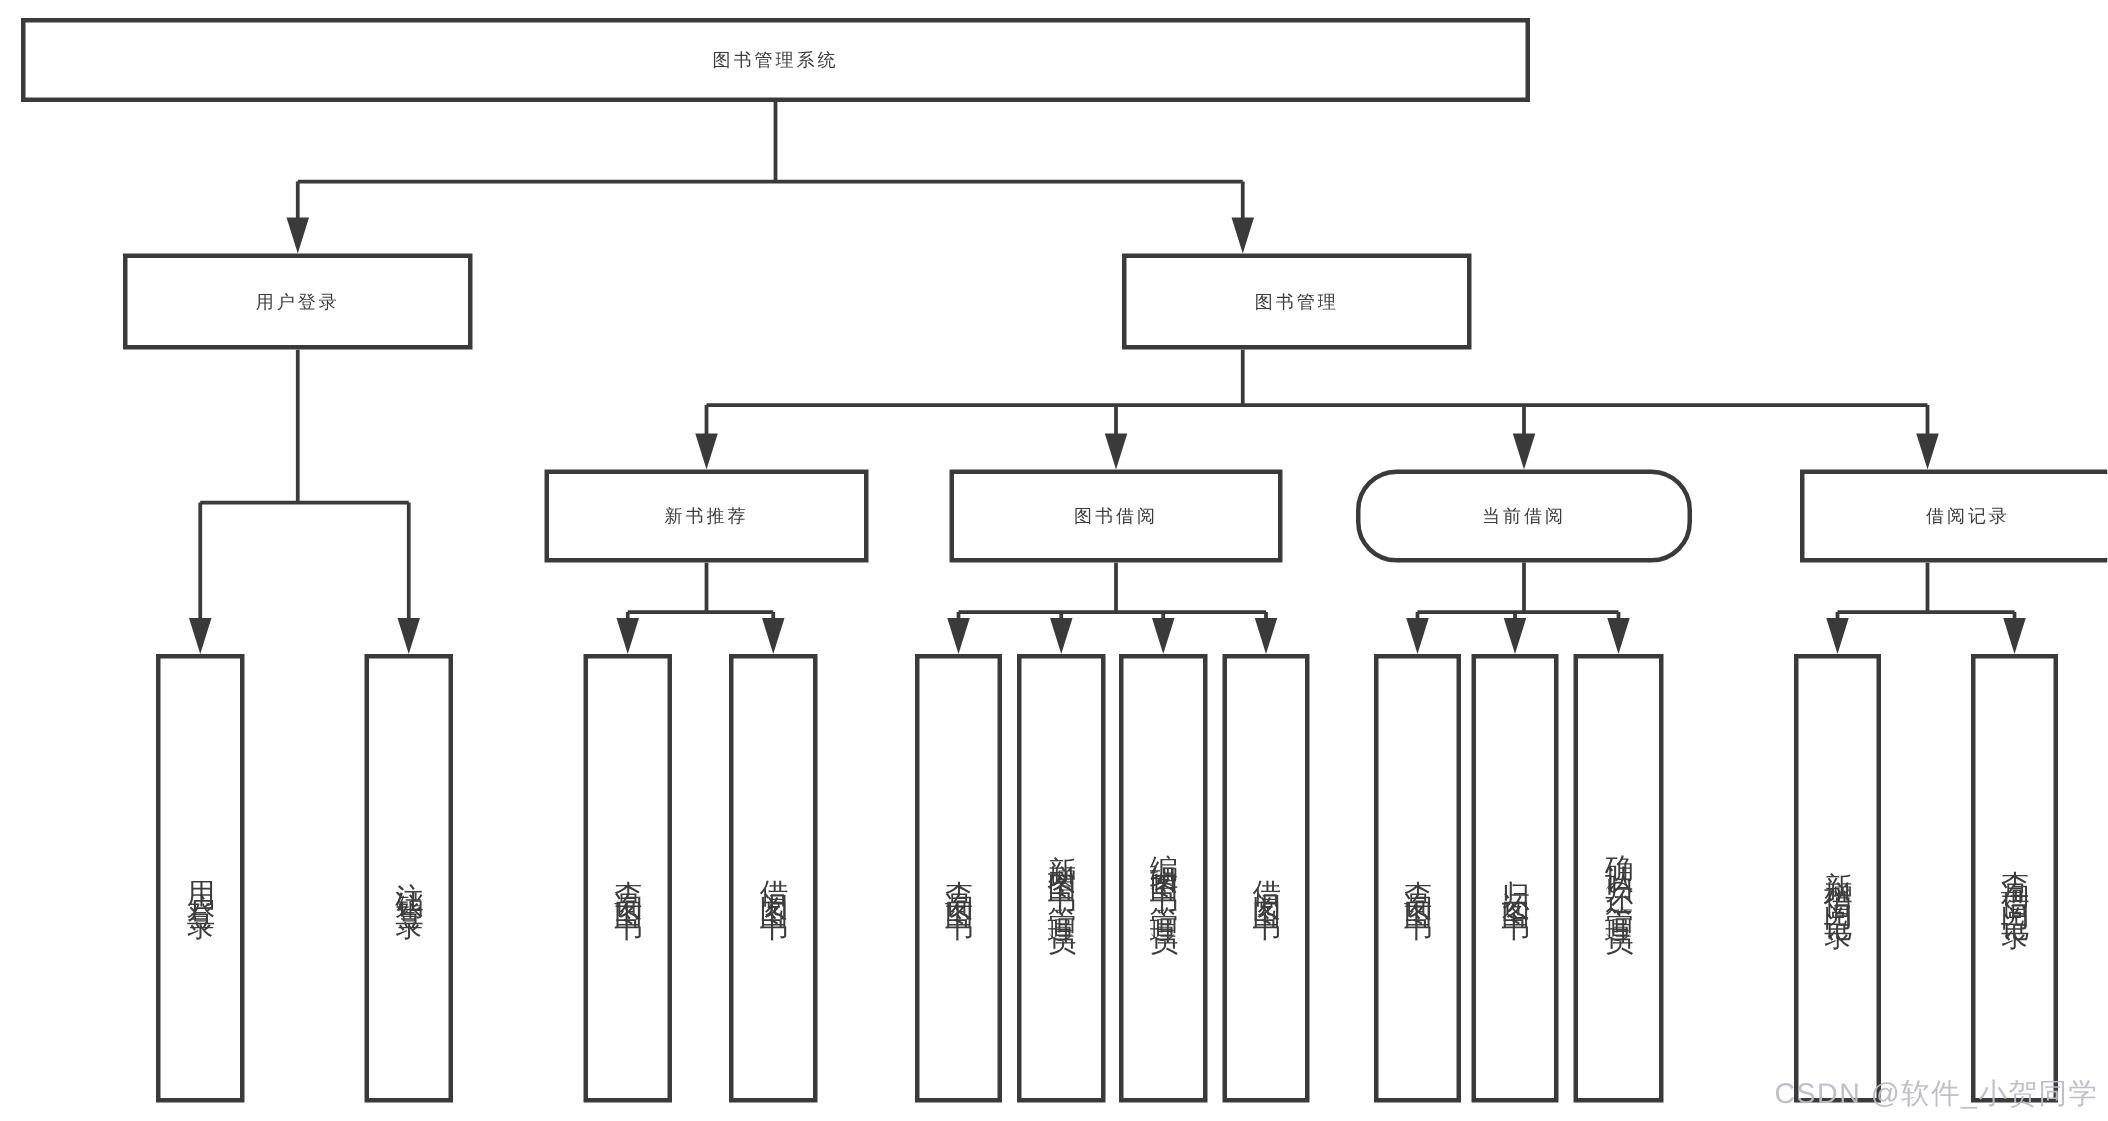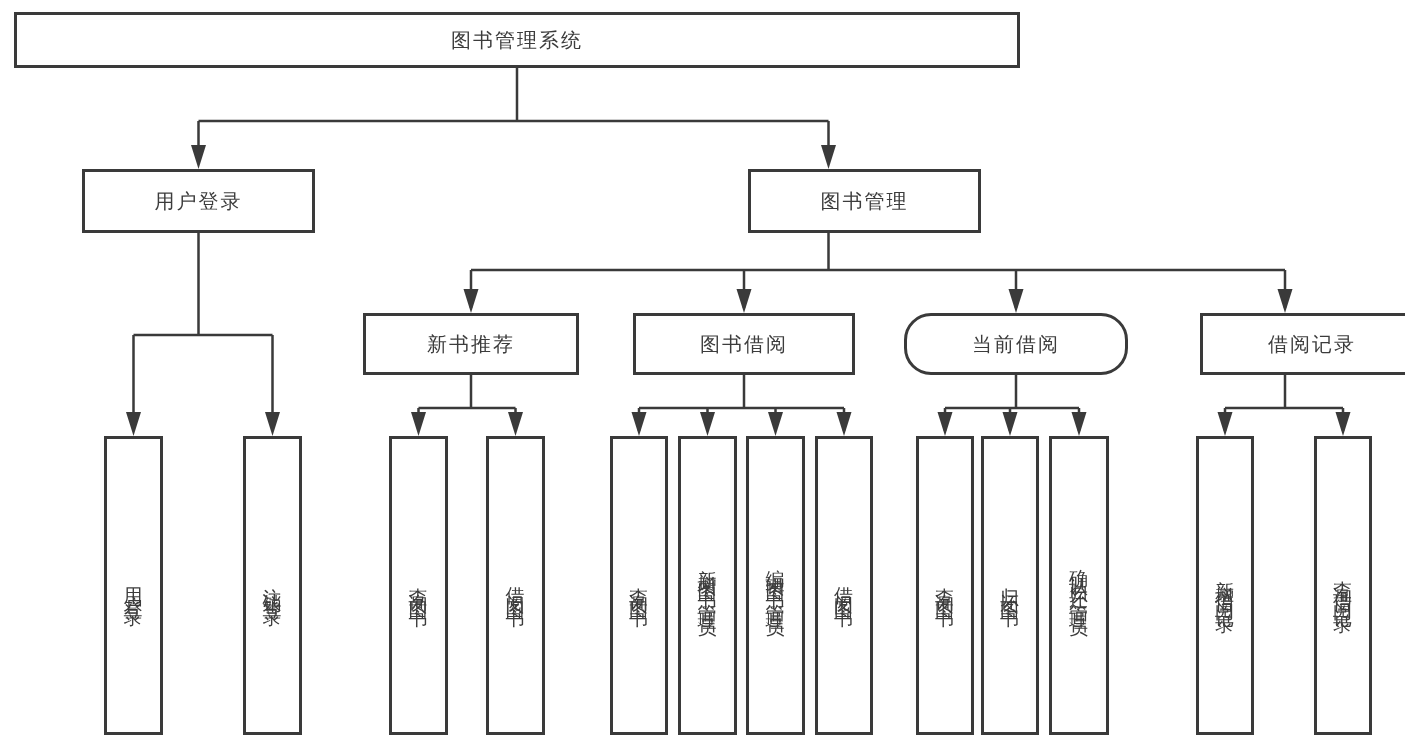--- a/index.html
+++ b/index.html
@@ -13,21 +13,21 @@
   svg.wires{position:absolute;left:0;top:0;z-index:1;}
   .node{
     position:absolute;
     box-sizing:border-box;
     background:#ffffff;
     border:3px solid #3a3a3a;
     display:flex;align-items:center;justify-content:center;
     color:#3c3c3c;
     z-index:2;
   }
-  .node.h{font-size:20px;letter-spacing:2px;}
+  .node.h{font-size:12px;letter-spacing:2px;}
   .node.v{font-size:19px;}
   .node.v .vtxt{
     writing-mode:vertical-rl;
     text-orientation:mixed;
     letter-spacing:7px;
     line-height:1;
     white-space:nowrap;
   }
   .watermark{
     position:absolute;
@@ -138,14 +138,15 @@
     <span class="vtxt">确认归还（管理员）</span>
   </div>
 
   <div class="node v" style="left:1196px;top:436px;width:58px;height:299px;">
     <span class="vtxt">新增借阅记录</span>
   </div>
   <div class="node v" style="left:1314px;top:436px;width:58px;height:299px;">
     <span class="vtxt">查询借阅记录</span>
   </div>
 
+  <div class="watermark">CSDN @软件_小贺同学</div>
 
 </div>
 
 </body></html>

